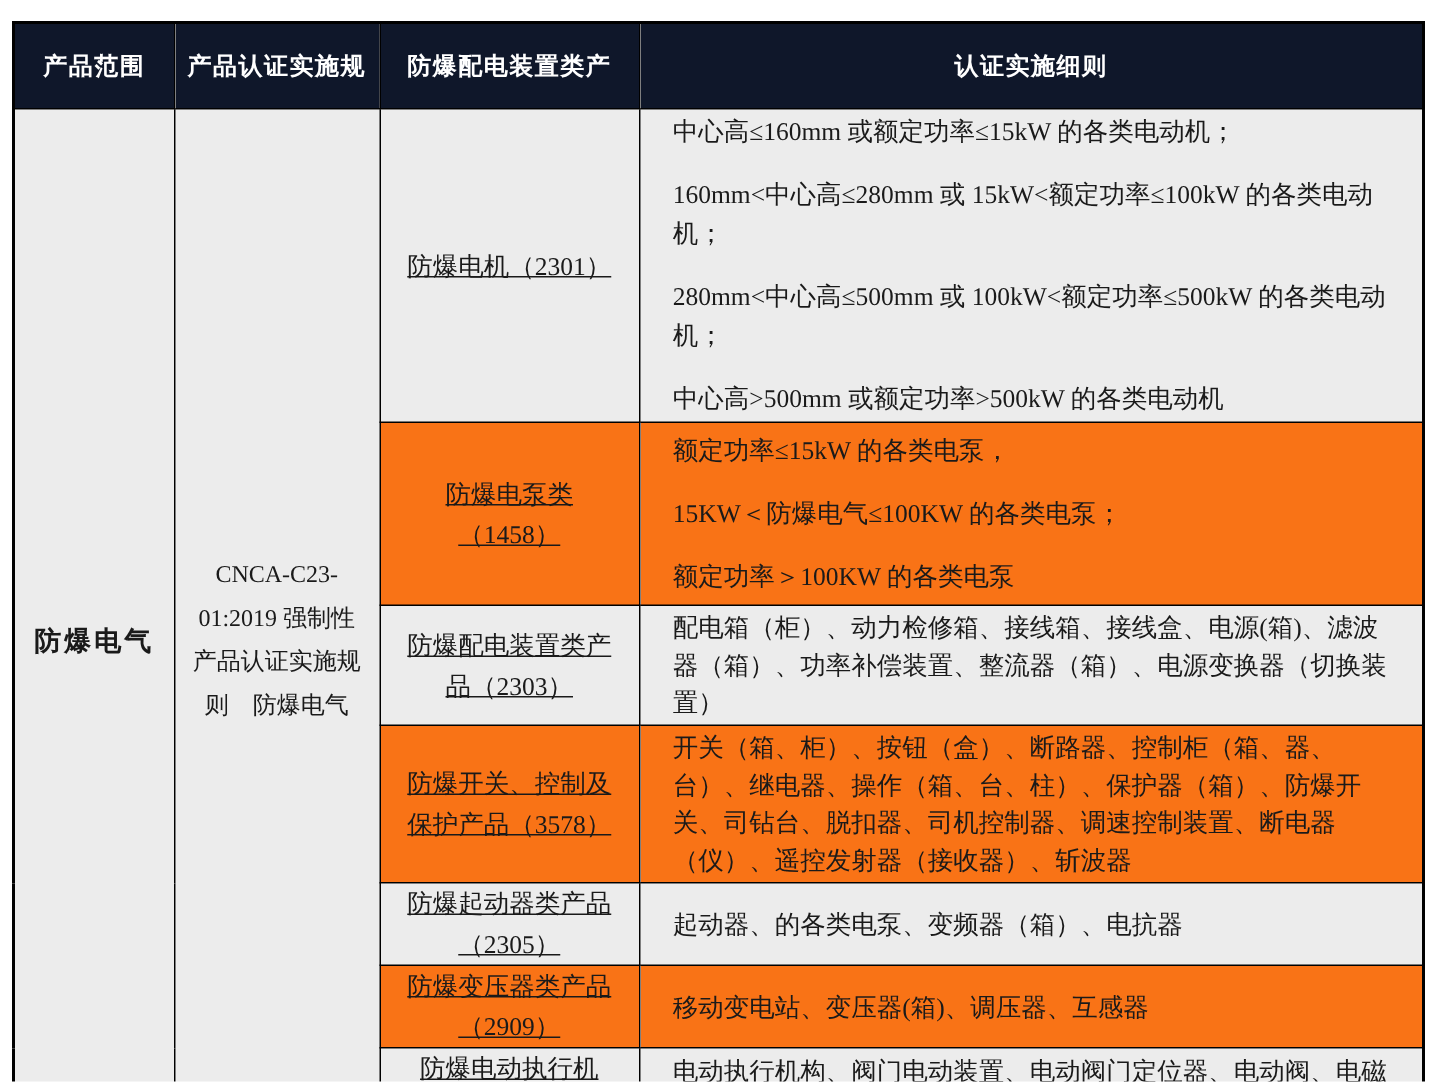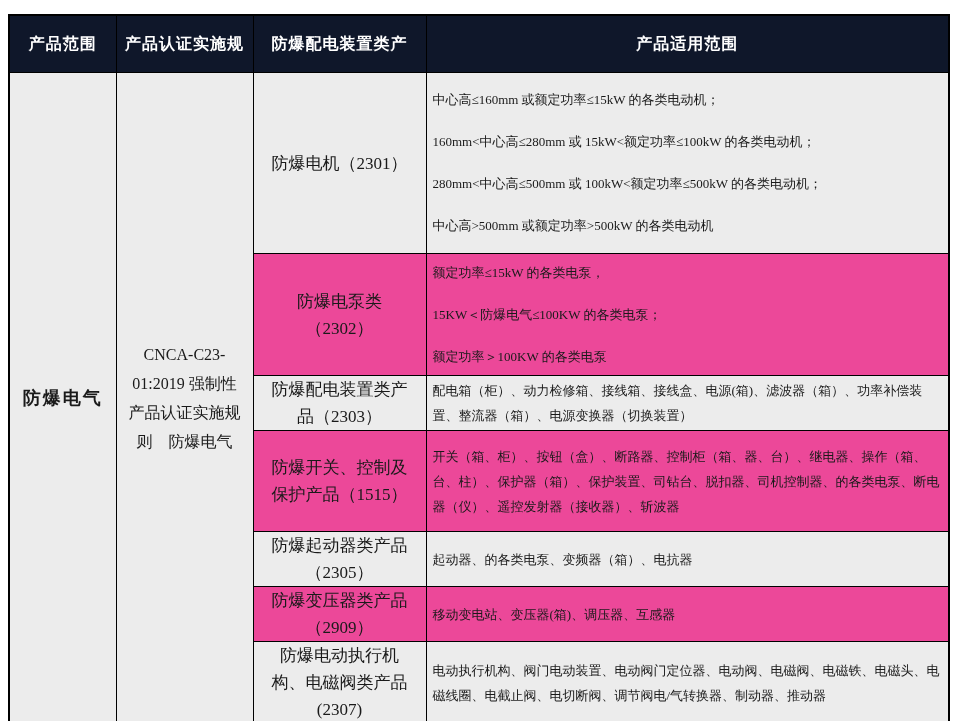--- a/index.html
+++ b/index.html
@@ -50,21 +50,21 @@
   tr.r1 { height: 181px; }
   tr.r2 { height: 122px; }
   tr.r3 { height: 55px;  }
   tr.r4 { height: 101px; }
   tr.r5 { height: 52px;  }
   tr.r6 { height: 52px;  }
   tr.r7 { height: 79px;  }
 
   
   .shaded { background: #ececec; }
-  .plain  { background: #ec4899; }
+  .plain  { background: #f97316; }
 
   
   td.merged {
     background: #ececec;
     text-align: center;
   }
   td.scope-col {
     font-weight: bold;
     font-size: 18px;
     letter-spacing: 2px;
@@ -76,27 +76,28 @@
     padding: 0 4px;
   }
 
   
   td.cat {
     text-align: center;
     white-space: pre-line;
     font-size: 17px;
     line-height: 27px;
     padding: 0 4px;
+    text-decoration: underline;
   }
 
   
   td.scope {
-    font-size: 13px;
+    font-size: 17px;
     line-height: 25px;
-    padding: 2px 6px;
+    padding: 2px 22px;
     text-align: left;
   }
   td.scope.spacey p {
     margin: 0 0 16px 0;
     line-height: 26px;
   }
   td.scope.spacey p:last-child {
     margin-bottom: 0;
   }
 </style>
@@ -109,56 +110,56 @@
       <col class="c1">
         <col class="c2">
         <col class="c3">
         <col class="c4">
     </colgroup>
     <thead>
       <tr>
         <th>产品范围</th>
         <th>产品认证实施规</th>
         <th>防爆配电装置类产</th>
-        <th>产品适用范围</th>
+        <th>认证实施细则</th>
       </tr>
     </thead>
     <tbody>
       <tr class="r1">
         <td class="merged scope-col" rowspan="7">防爆电气</td>
         <td class="merged rule-col" rowspan="7">CNCA-C23-
 01:2019 强制性
 产品认证实施规
 则　防爆电气</td>
         <td class="cat shaded">防爆电机（2301）</td>
         <td class="scope spacey shaded">
           <p>中心高≤160mm 或额定功率≤15kW 的各类电动机；</p>
           <p>160mm&lt;中心高≤280mm 或 15kW&lt;额定功率≤100kW 的各类电动机；</p>
           <p>280mm&lt;中心高≤500mm 或 100kW&lt;额定功率≤500kW 的各类电动机；</p>
           <p>中心高&gt;500mm 或额定功率&gt;500kW 的各类电动机</p>
         </td>
       </tr>
       <tr class="r2">
         <td class="cat plain">防爆电泵类
-（2302）</td>
+（1458）</td>
         <td class="scope spacey plain">
           <p>额定功率≤15kW 的各类电泵，</p>
           <p>15KW＜防爆电气≤100KW 的各类电泵；</p>
           <p>额定功率＞100KW 的各类电泵</p>
         </td>
       </tr>
       <tr class="r3">
         <td class="cat shaded">防爆配电装置类产
 品（2303）</td>
         <td class="scope shaded">配电箱（柜）、动力检修箱、接线箱、接线盒、电源(箱)、滤波器（箱）、功率补偿装置、整流器（箱）、电源变换器（切换装置）</td>
       </tr>
       <tr class="r4">
         <td class="cat plain">防爆开关、控制及
-保护产品（1515）</td>
-        <td class="scope plain">开关（箱、柜）、按钮（盒）、断路器、控制柜（箱、器、台）、继电器、操作（箱、台、柱）、保护器（箱）、保护装置、司钻台、脱扣器、司机控制器、的各类电泵、断电器（仪）、遥控发射器（接收器）、斩波器</td>
+保护产品（3578）</td>
+        <td class="scope plain">开关（箱、柜）、按钮（盒）、断路器、控制柜（箱、器、台）、继电器、操作（箱、台、柱）、保护器（箱）、防爆开关、司钻台、脱扣器、司机控制器、调速控制装置、断电器（仪）、遥控发射器（接收器）、斩波器</td>
       </tr>
       <tr class="r5">
         <td class="cat shaded">防爆起动器类产品
 （2305）</td>
         <td class="scope shaded">起动器、的各类电泵、变频器（箱）、电抗器</td>
       </tr>
       <tr class="r6">
         <td class="cat plain">防爆变压器类产品
 （2909）</td>
         <td class="scope plain">移动变电站、变压器(箱)、调压器、互感器</td>

